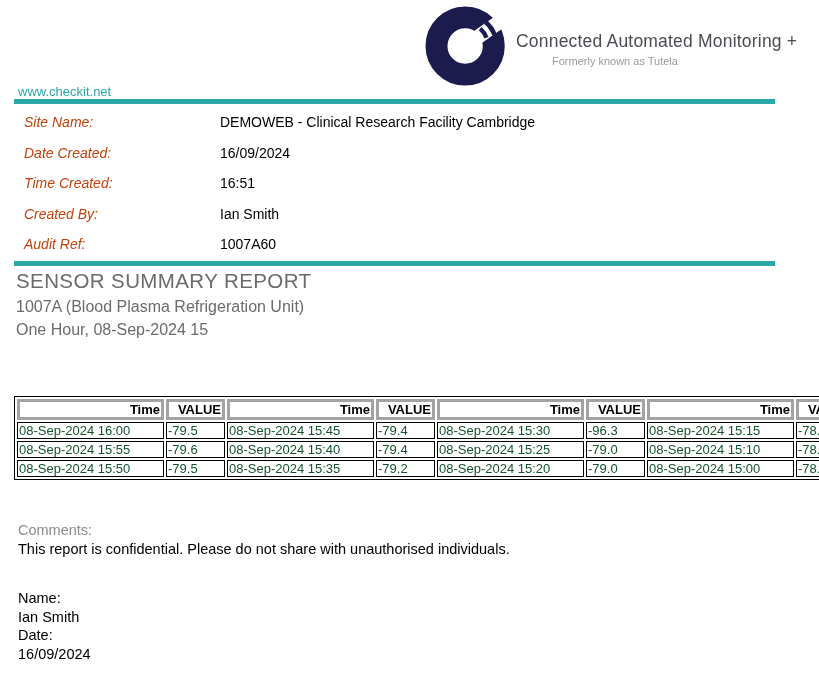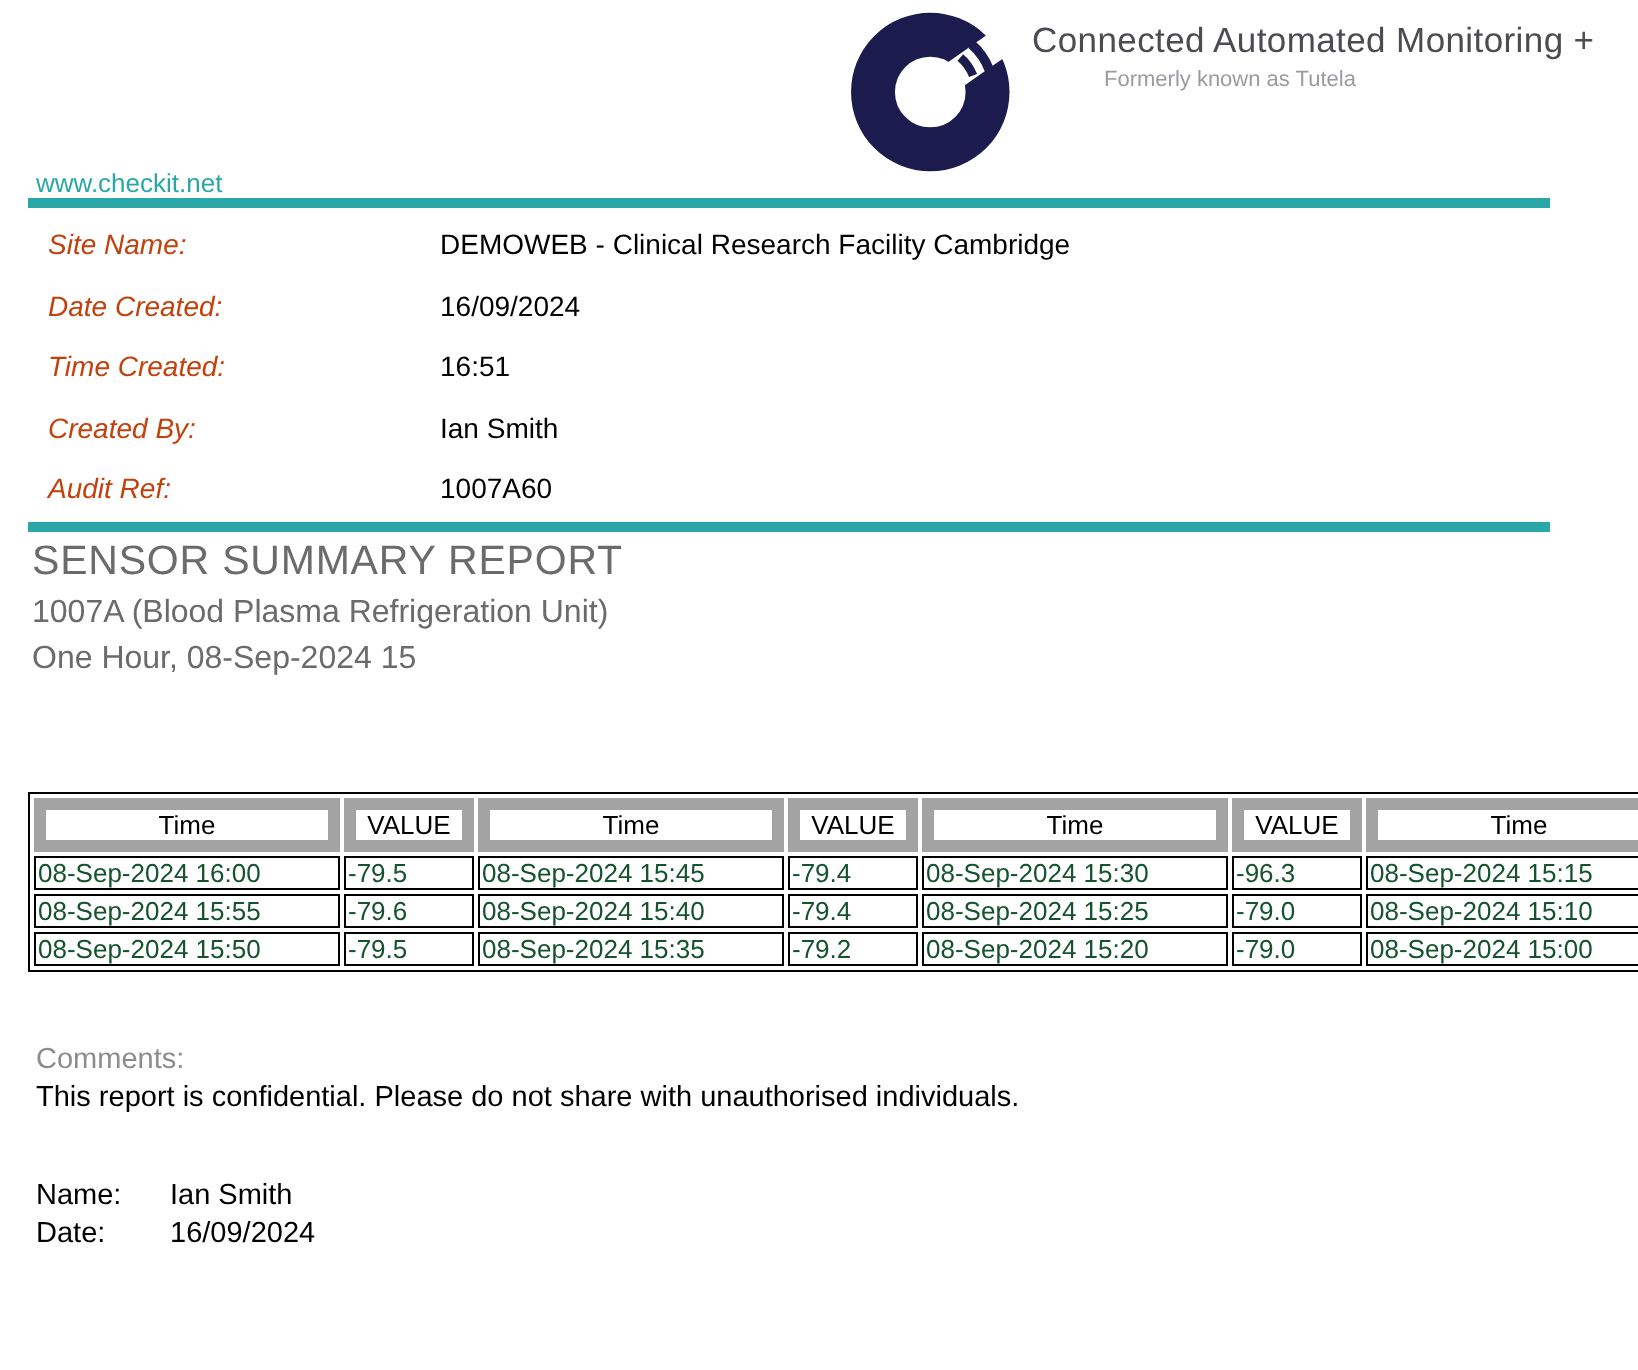--- a/index.html
+++ b/index.html
@@ -1,21 +1,21 @@
 <!DOCTYPE html>
 <html><head>
 <meta charset="utf-8">
 <style>
   html,body{margin:0;padding:0;}
   body{
     width:819px;height:685px;background:#ffffff;position:relative;overflow:hidden;
     font-family:"Liberation Sans","DejaVu Sans",sans-serif;color:#000;
   }
   
-  .logo-row{position:absolute;top:4px;left:424px;display:flex;}
+  .logo-row{position:absolute;top:4px;left:424px;display:flex;align-items:center;}
   .logo-mark{width:88px;height:84px;flex:0 0 auto;}
   .logo-text{margin-left:4px;padding-top:6px;}
   .logo-brand{font-size:17.5px;color:#4b4b52;letter-spacing:.2px;white-space:nowrap;}
   .logo-tagline{font-size:11px;color:#9a9aa0;margin-top:3px;white-space:nowrap;margin-left:36px;}
   
   .link-row{position:absolute;top:84px;left:18px;font-size:13px;}
   .site-link{color:#2aa7a7;text-decoration:none;}
   .rule{position:absolute;left:14px;width:761px;height:5px;background:#2aa7a7;}
   .rule-top{top:99px;}
   .rule-mid{top:261px;}
@@ -29,36 +29,36 @@
   .report-title{font-size:20.5px;font-weight:400;margin:0;letter-spacing:.4px;}
   .report-subtitle{font-size:16px;margin:5px 0 0 0;}
   .report-period{font-size:16px;margin:5px 0 16px 0;}
   
   .sensor-table{
     position:absolute;top:396px;left:14px;width:761px;
     border:1px solid #000;border-collapse:separate;border-spacing:2px;
     table-layout:fixed;font-size:13px;
   }
   .sensor-table th{
-    border:6px solid #a3a3a3;font-weight:normal;color:#000;text-align:center;
+    border:3px solid #a3a3a3;font-weight:bold;color:#000;text-align:right;
     padding:0 1px;height:14px;white-space:nowrap;overflow:hidden;
   }
   .sensor-table td{
     border:1px solid #000;color:#14532d;padding:0 1px;height:14px;
     white-space:nowrap;overflow:hidden;
   }
   .c-time{width:139px;}
   .c-val{width:51px;}
   
   .comments{position:absolute;top:521px;left:18px;font-size:14.5px;line-height:19px;}
   .comments-label{color:#8c8c8c;}
   .comments-text{color:#000;}
   
   .approval{position:absolute;top:589px;left:18px;font-size:14.5px;line-height:18.5px;}
-  .appr-row{display:flex;}
+  .appr-row{display:flex;flex-direction:column;}
   .appr-label{width:67px;}
 </style>
 </head>
 <body>
 
 <div class="logo-row">
   <svg class="logo-mark" viewBox="0 0 90 88" xmlns="http://www.w3.org/2000/svg">
     <circle cx="42" cy="44" r="30" fill="none" stroke="#1b1b4e" stroke-width="23"></circle>
     <rect x="54" y="36.5" width="46" height="15" fill="#ffffff" transform="rotate(-35 42 44)"></rect>
     <g transform="rotate(-35 42 44)" fill="none" stroke="#1b1b4e">

